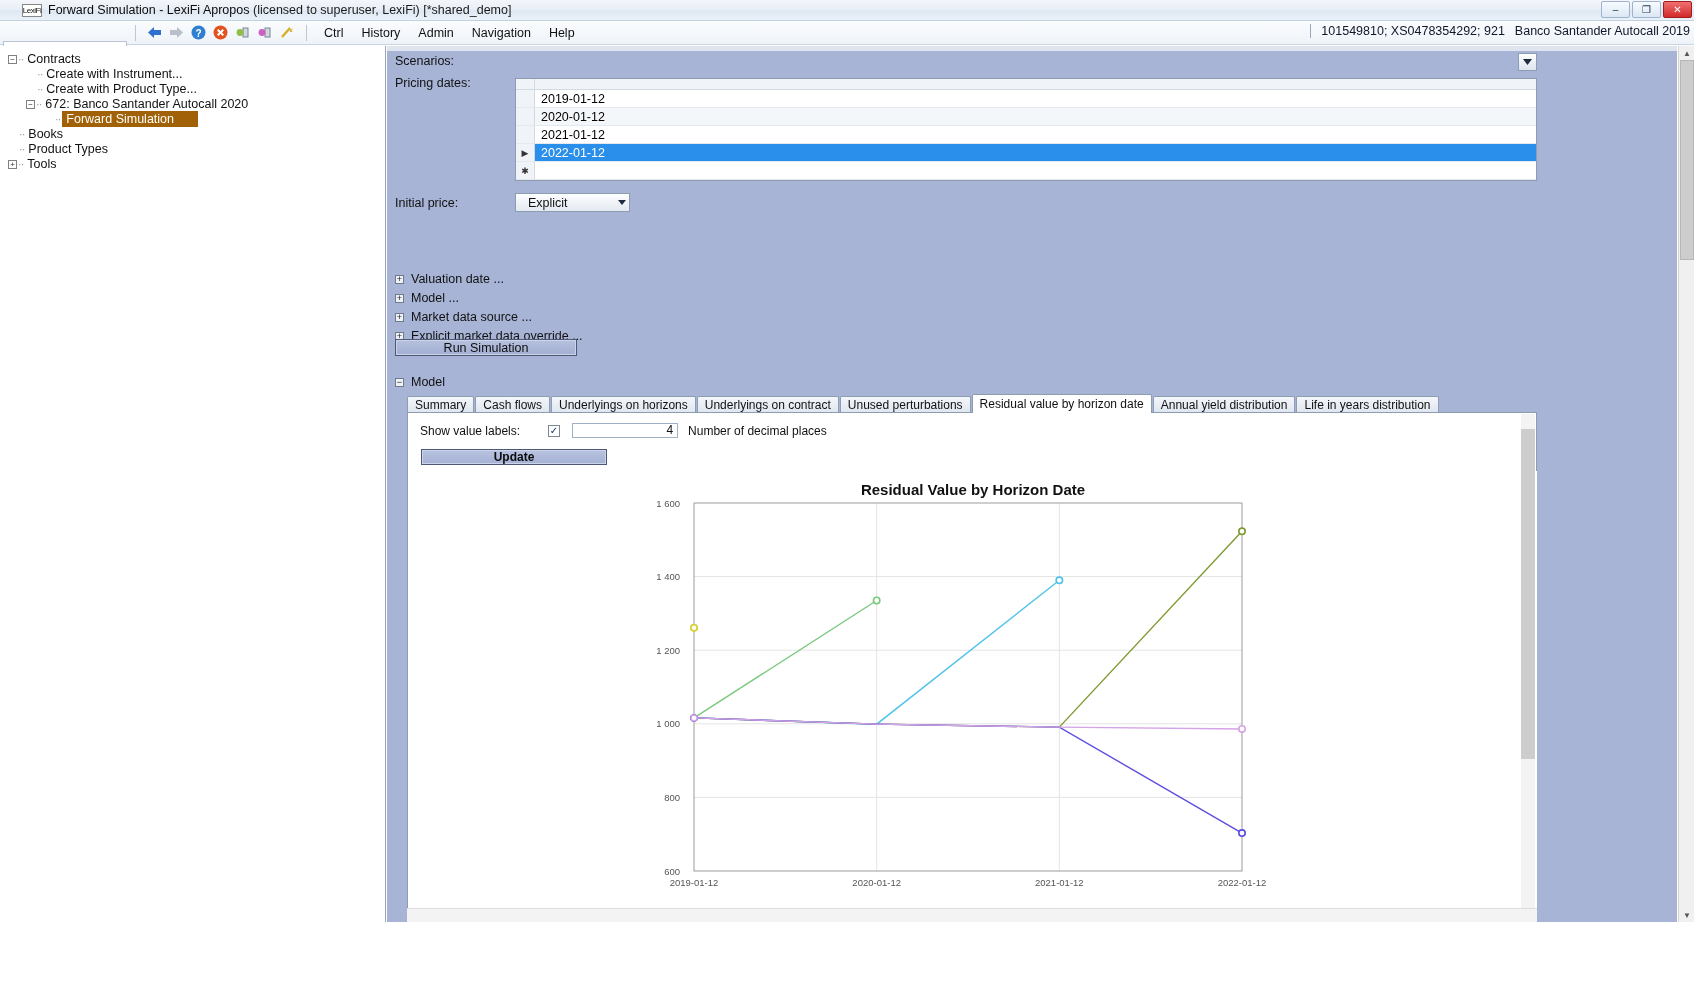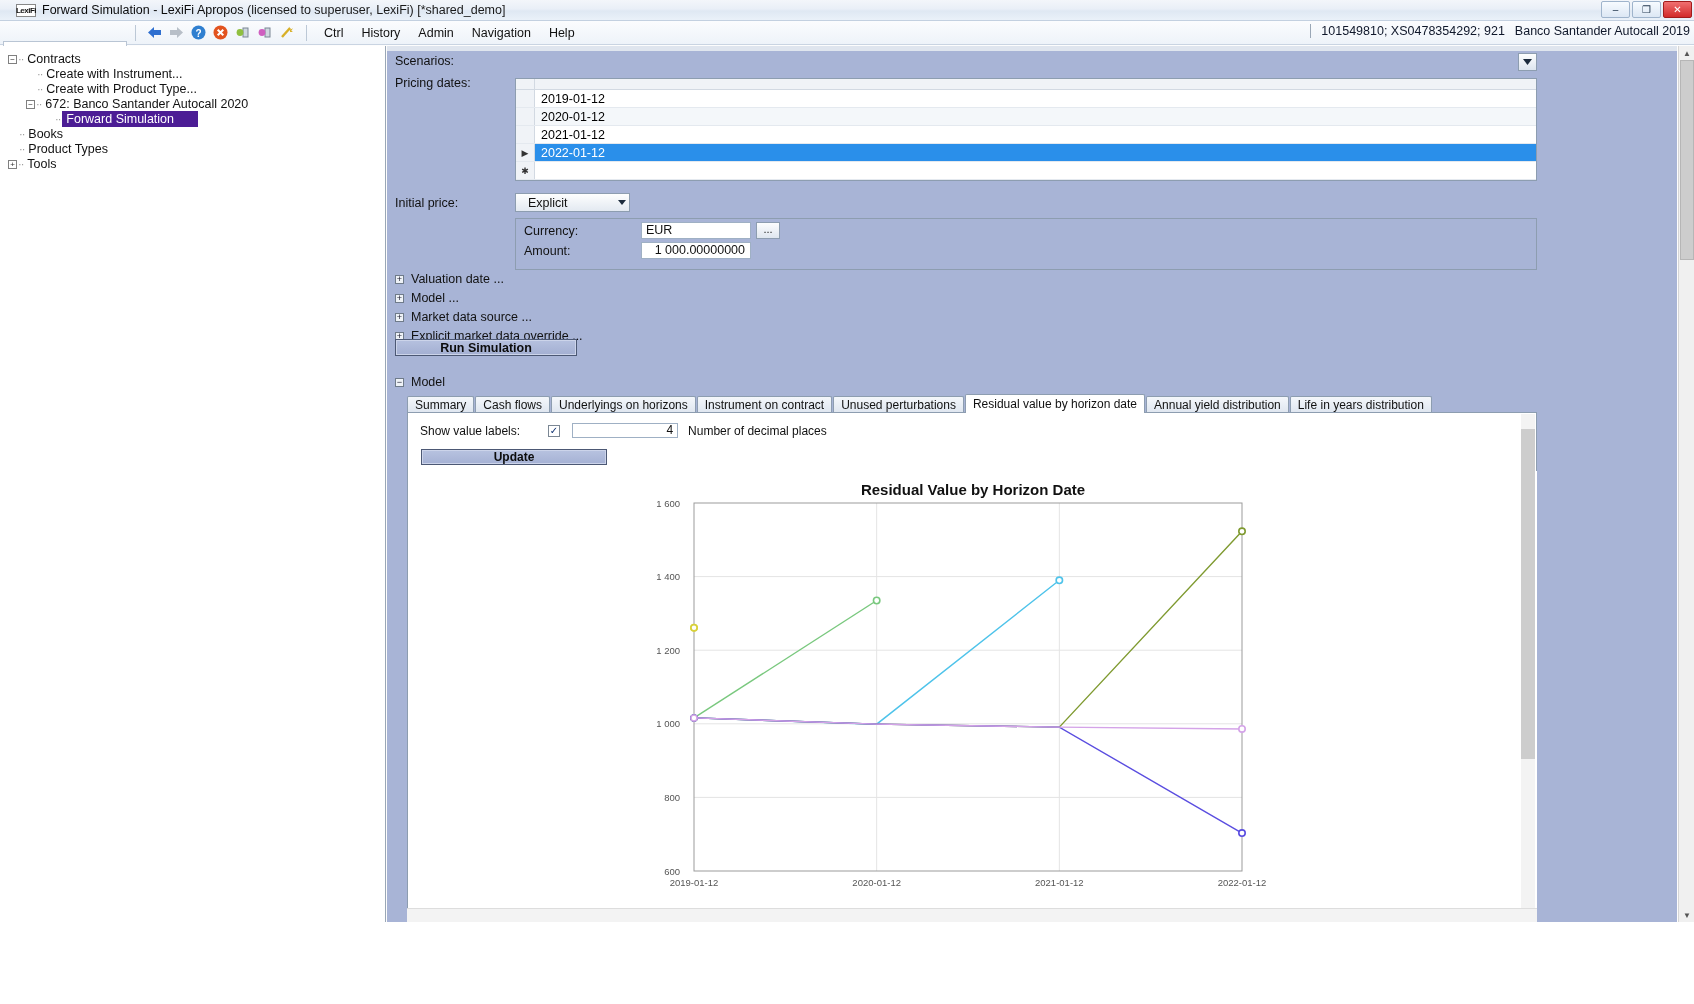--- a/index.html
+++ b/index.html
@@ -18,22 +18,22 @@
   }
 
   
   .titlebar {
     position: absolute; top: 0; left: 0; width: 1694px; height: 21px;
     background: linear-gradient(to bottom, #f3f6fa 0%, #e9eff7 45%, #dfe8f3 55%, #eaf1f9 100%);
     border-bottom: 1px solid #c3d0e0;
     display: flex; align-items: center;
   }
   .app-logo {
-    margin-left: 16px; width: 20px; height: 13px;
-    font-size: 8px; font-weight: bold; color: #111;
+    margin-left: 22px; width: 20px; height: 13px;
+    font-size: 8px; font-weight: normal; color: #111;
     background: #ffffff; border: 1px solid #888;
     display: flex; align-items: center; justify-content: center;
     letter-spacing: -0.5px;
   }
   .title-text { margin-left: 6px; font-size: 12.5px; color: #0b0b0b; white-space: nowrap; }
   .title-text .lic { color: #1a1a1a; }
   .win-buttons {
     position: absolute; right: 2px; top: 1px; display: flex; gap: 2px;
   }
   .win-btn {
@@ -83,21 +83,21 @@
     padding-top: 4px; font-size: 12.5px; color: #111;
   }
   .tnode { display: flex; align-items: center; height: 14px; white-space: nowrap; }
   .tbox {
     width: 9px; height: 9px; border: 1px solid #808080; background: #fff;
     display: flex; align-items: center; justify-content: center;
     font-size: 8px; line-height: 7px; color: #333; margin-right: 1px;
   }
   .tdash { color: #9a9a9a; letter-spacing:-1px; font-size: 11px; margin-right: 2px;}
   .tlabel { padding-left: 2px; }
-  .tlabel.sel { background: #4c1d95; color: #ffffff; padding: 1px 24px 1px 4px; }
+  .tlabel.sel { background: #a16207; color: #ffffff; padding: 1px 24px 1px 4px; }
 
   
   .main {
     position: absolute; top: 46px; left: 387px; width: 1290px; height: 876px;
     background: #a8b4d6;
     overflow: hidden;
   }
   .mainbar-top {
     position:absolute;top:0;left:0;width:1290px;height:5px;background:#dfe5ee;
   }
@@ -168,21 +168,21 @@
   .exp-box {
     width:9px;height:9px;border:1px solid #6f7b8a;background:#eef2f7;
     display:flex;align-items:center;justify-content:center;
     font-size:9px;line-height:7px;color:#223;margin-right:7px;
   }
   .run-btn {
     position:absolute; left:8px; top:293px; width:182px; height:17px;
     background: linear-gradient(to bottom,#b6c1df,#a3afd2);
     border:1px solid #4c5874;
     display:flex;align-items:center;justify-content:center;
-    font-size:12.5px;font-weight:bold;color:#0c0c0c;
+    font-size:12.5px;font-weight:normal;color:#0c0c0c;
     box-shadow: inset 0 0 0 1px #ccd4ea;
   }
 
   
   .tabstrip {
     position:absolute; left:20px; top:348px; width:1250px; height:19px;
     display:flex; align-items:flex-end;
   }
   .tab {
     height:17px; padding:0 7px; margin-right:1px;
@@ -422,27 +422,20 @@
           </div>
         </div>
     </div>
 
     <div class="row lbl" style="left:8px; top:150px;">Initial price:</div>
     <div class="combo">
       <span>Explicit</span>
       <span class="arrow"></span>
     </div>
 
-    <div class="subpanel">
-      <div class="sp-lbl" style="left:8px; top:5px;">Currency:</div>
-      <div class="sp-input" style="left:125px; top:3px; width:110px; padding-left:4px;">EUR</div>
-      <div class="btn-ellipsis" style="left:240px; top:3px;">...</div>
-      <div class="sp-lbl" style="left:8px; top:25px;">Amount:</div>
-      <div class="sp-input" style="left:125px; top:23px; width:110px; text-align:right; padding-right:5px;">1 000.00000000</div>
-    </div>
 
     <div class="expander" style="left:8px; top:226px;">
       <span class="exp-box">+</span>
       <span>Valuation date ...</span>
     </div>
     <div class="expander" style="left:8px; top:245px;">
       <span class="exp-box">+</span>
       <span>Model ...</span>
     </div>
     <div class="expander" style="left:8px; top:264px;">
@@ -458,21 +451,21 @@
 
     <div class="expander" style="left:8px; top:329px;">
       <span class="exp-box">−</span>
       <span>Model</span>
     </div>
 
     <div class="tabstrip" id="tabstrip">
         <div class="tab">Summary</div>
         <div class="tab">Cash flows</div>
         <div class="tab">Underlyings on horizons</div>
-        <div class="tab">Instrument on contract</div>
+        <div class="tab">Underlyings on contract</div>
         <div class="tab">Unused perturbations</div>
         <div class="tab active">Residual value by horizon date</div>
         <div class="tab">Annual yield distribution</div>
         <div class="tab">Life in years distribution</div>
       </div>
 
     <div class="tabpanel">
       <div class="opt-row">
         <span style="font-size:12px;color:#111;">Show value labels:</span>
         <span class="chk" style="margin-left:28px;">✓</span>

